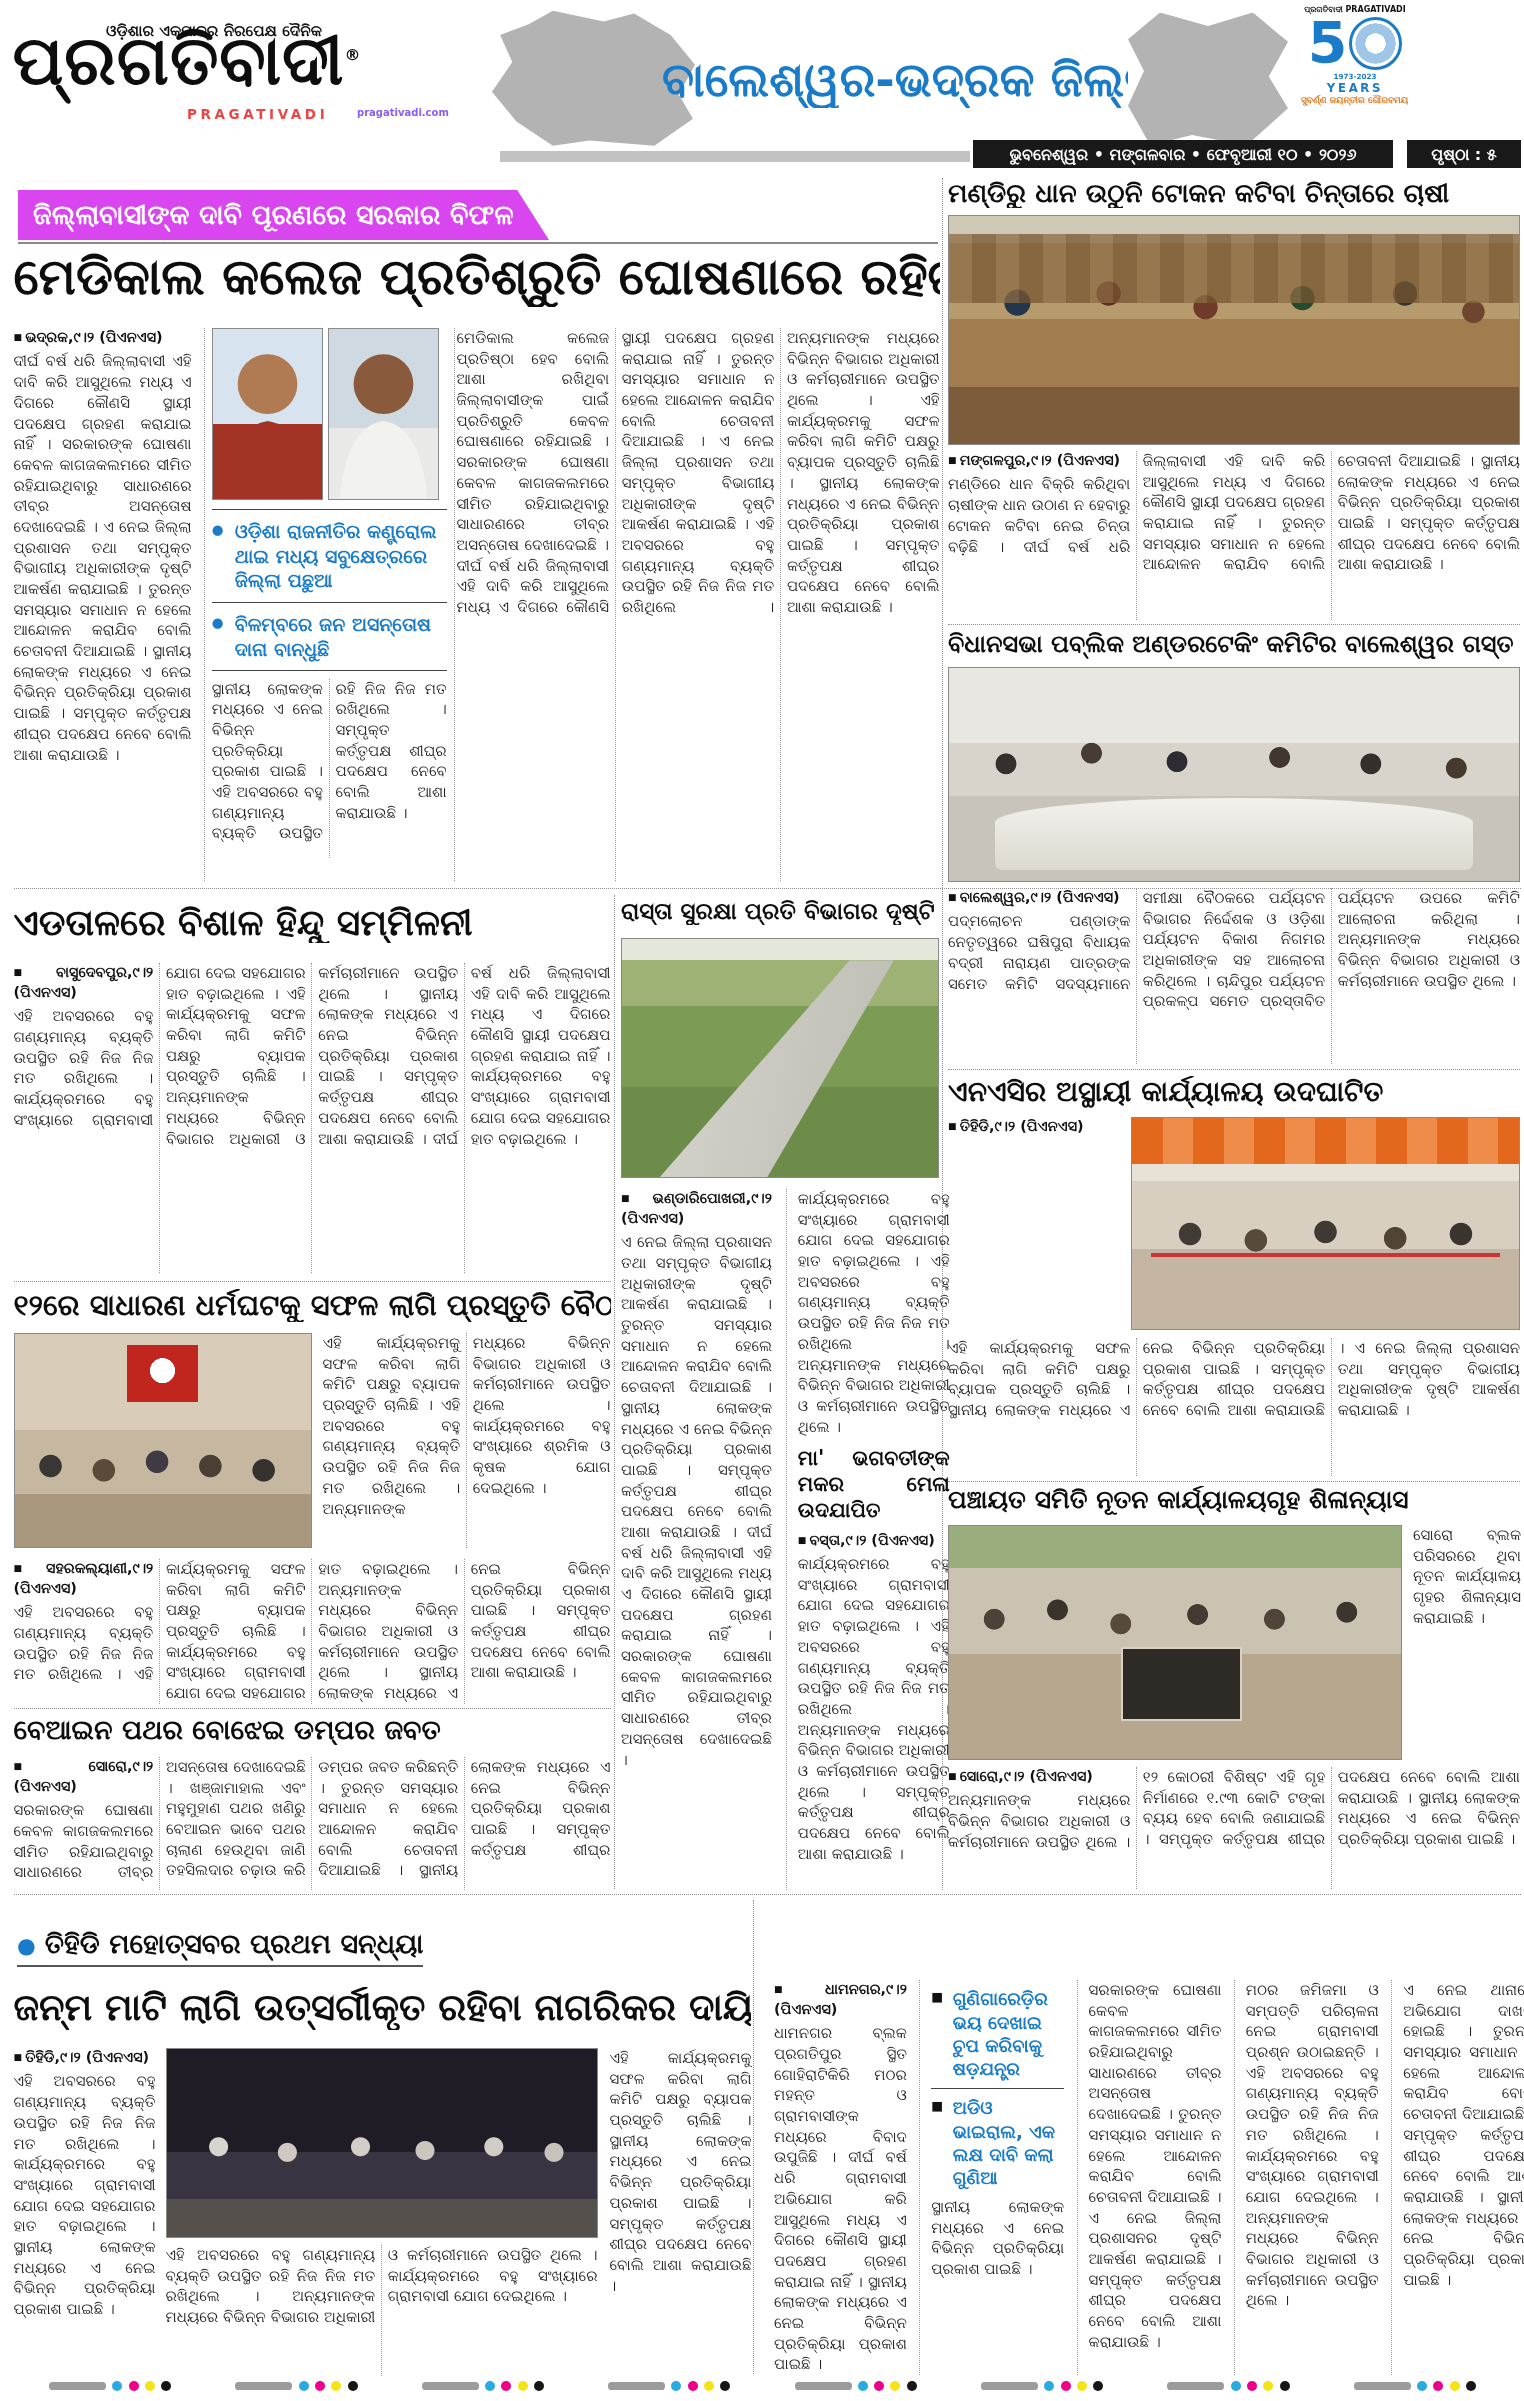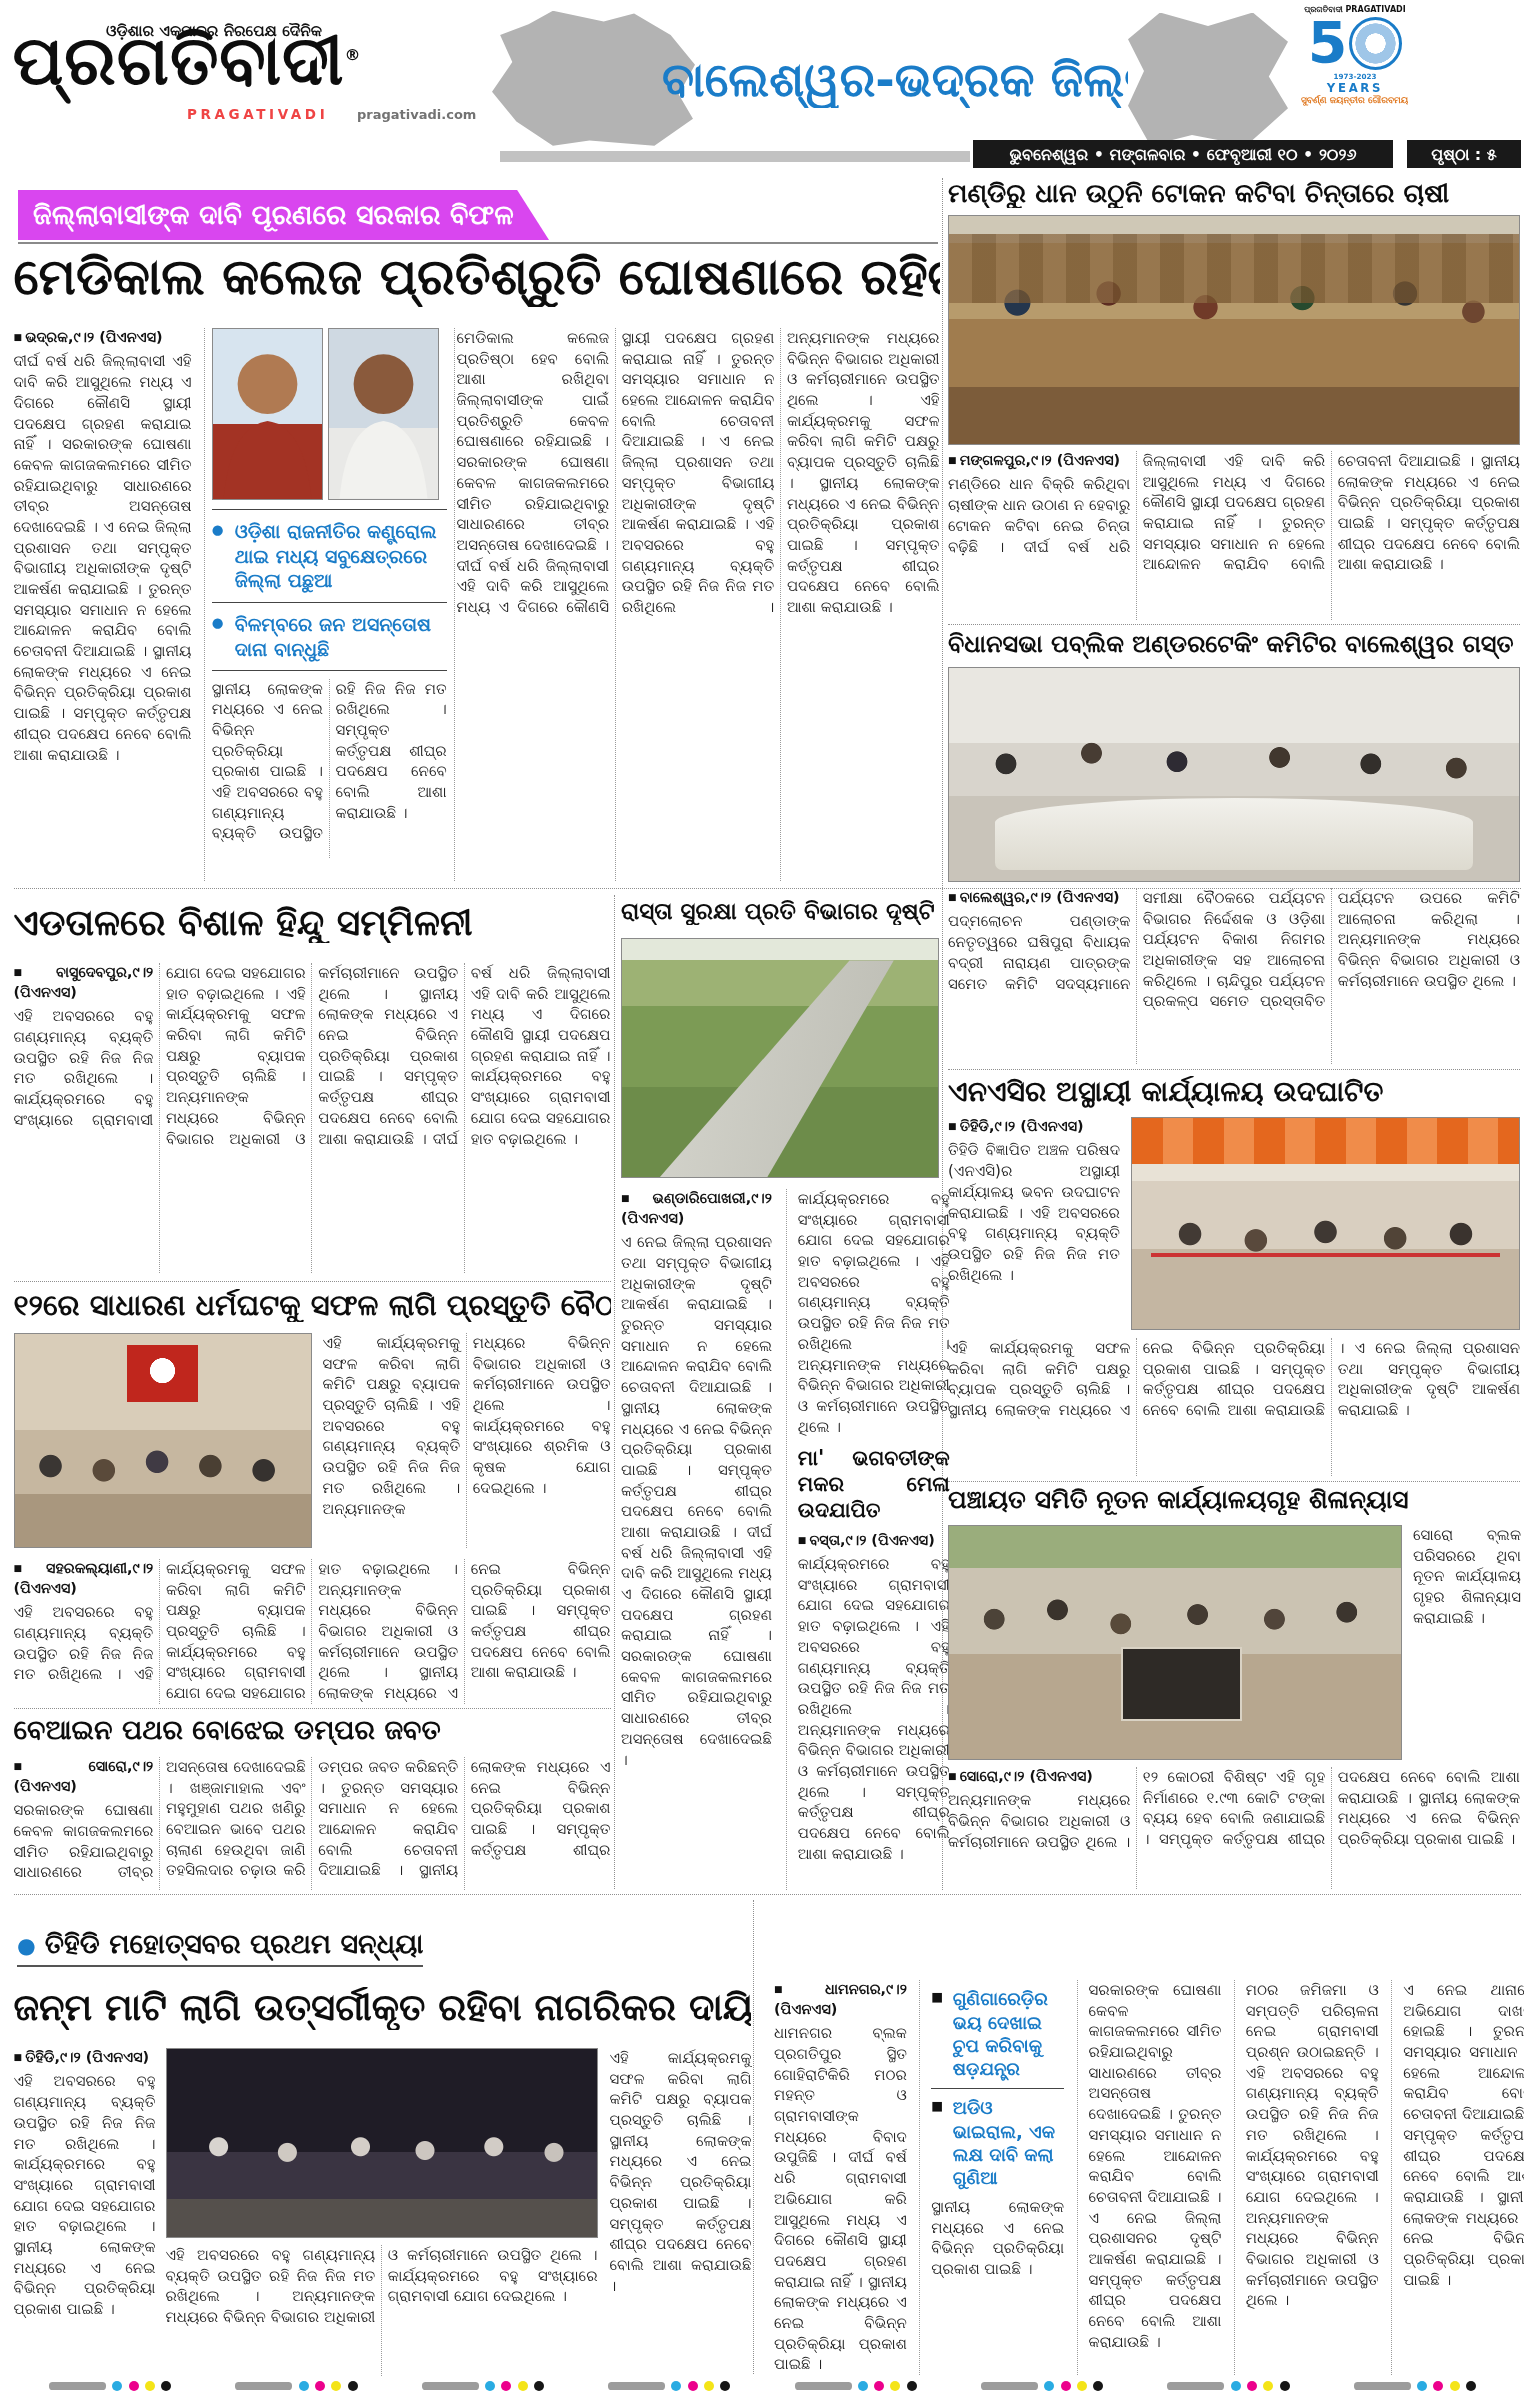--- a/index.html
+++ b/index.html
@@ -3,21 +3,21 @@
 <meta charset="utf-8">
 <style>
   html,body{margin:0;padding:0;background:#e8e8e8;}
   .page{position:relative;width:1525px;height:2401px;background:#ffffff;margin:0 auto;
         font-family:"DejaVu Sans","Liberation Sans",sans-serif;color:#1a1a1a;overflow:hidden;}
   
   .tagline{position:absolute;left:106px;top:21.5px;font-size:15.2px;font-weight:bold;color:#111;}
   .logo{position:absolute;left:12.6px;top:27px;font-size:68px;font-weight:bold;letter-spacing:0.9px;color:#0d0d0d;line-height:1;white-space:nowrap;}
   .logo sup{font-size:16px;}
   .logo-en{position:absolute;left:187px;top:106px;font-size:13.5px;font-weight:bold;letter-spacing:3.6px;color:#ef4444;}
-  .site{position:absolute;left:357px;top:107px;font-size:13px;font-weight:bold;color:#737373;}
+  .site{position:absolute;left:357px;top:107px;font-size:10px;font-weight:bold;color:#8b5cf6;}
   .map{position:absolute;background:#b3b3b3;}
   .map-center{left:492px;top:10.8px;width:203px;height:135px;clip-path:polygon(30% 0,55% 8%,70% 2%,88% 18%,100% 40%,92% 62%,99% 80%,80% 100%,48% 96%,30% 100%,12% 82%,0 60%,10% 38%,4% 18%,18% 10%);}
   .map-right{left:1128px;top:12.6px;width:160px;height:133px;clip-path:polygon(20% 0,50% 10%,78% 0,100% 22%,88% 48%,100% 72%,74% 100%,40% 92%,14% 100%,0 70%,10% 44%,0 20%);}
   .district-title{position:absolute;left:662px;top:52px;width:466px;font-size:47px;font-weight:bold;color:#1a7cc8;white-space:nowrap;overflow:hidden;}
   .jubilee{position:absolute;left:1294px;top:5.4px;width:108px;height:136px;text-align:center;margin-left:7px;}
   .jubilee .jtop{font-size:8px;font-weight:bold;color:#111;white-space:nowrap;overflow:hidden;}
   .jubilee .jrow{display:flex;align-items:center;justify-content:center;gap:1.8px;}
   .jubilee .jfive{font-size:57px;font-weight:bold;color:#1a7cc8;line-height:1;}
   .jubilee .jemblem{width:47px;height:47px;border-radius:50%;border:3.6px solid #1a7cc8;
       background:radial-gradient(circle at 50% 50%, #ffffff 0 30%, #9fc6e8 31% 60%, #ffffff 61%);}
@@ -310,21 +310,20 @@
     </div>
     <div class="assembly-body body-text mc3">
       <span class="byline">ବାଲେଶ୍ୱର,୯।୨ (ପିଏନଏସ)</span>
       <span>ପଦ୍ମଲୋଚନ ପଣ୍ଡାଙ୍କ ନେତୃତ୍ୱରେ ଘଷିପୁରା ବିଧାୟକ ବଦ୍ରୀ ନାରାୟଣ ପାତ୍ରଙ୍କ ସମେତ କମିଟି ସଦସ୍ୟମାନେ ସମୀକ୍ଷା ବୈଠକରେ ପର୍ଯ୍ୟଟନ ବିଭାଗର ନିର୍ଦ୍ଦେଶକ ଓ ଓଡ଼ିଶା ପର୍ଯ୍ୟଟନ ବିକାଶ ନିଗମର ଅଧିକାରୀଙ୍କ ସହ ଆଲୋଚନା କରିଥିଲେ । ଚାନ୍ଦିପୁର ପର୍ଯ୍ୟଟନ ପ୍ରକଳ୍ପ ସମେତ ପ୍ରସ୍ତାବିତ ପର୍ଯ୍ୟଟନ ଉପରେ କମିଟି ଆଲୋଚନା କରିଥିଲା । ଅନ୍ୟମାନଙ୍କ ମଧ୍ୟରେ ବିଭିନ୍ନ ବିଭାଗର ଅଧିକାରୀ ଓ କର୍ମଚାରୀମାନେ ଉପସ୍ଥିତ ଥିଲେ ।</span>
     </div>
     <div class="rc-rule2"></div>
 
     <div class="headline h-nac">ଏନଏସିର ଅସ୍ଥାୟୀ କାର୍ଯ୍ୟାଳୟ ଉଦଘାଟିତ</div>
     <div class="nac-left body-text">
       <span class="byline">ତିହିଡି,୯।୨ (ପିଏନଏସ)</span>
-      <span>ତିହିଡି ବିଜ୍ଞାପିତ ଅଞ୍ଚଳ ପରିଷଦ (ଏନଏସି)ର ଅସ୍ଥାୟୀ କାର୍ଯ୍ୟାଳୟ ଭବନ ଉଦଘାଟନ କରାଯାଇଛି । ଏହି ଅବସରରେ ବହୁ ଗଣ୍ୟମାନ୍ୟ ବ୍ୟକ୍ତି ଉପସ୍ଥିତ ରହି ନିଜ ନିଜ ମତ ରଖିଥିଲେ ।</span>
     </div>
     <div class="ph nac-photo ph-ribbon">
       <div class="flag-band"></div>
       <div class="ribbon-line"></div>
     </div>
     <div class="nac-bottom body-text mc3">ଏହି କାର୍ଯ୍ୟକ୍ରମକୁ ସଫଳ କରିବା ଲାଗି କମିଟି ପକ୍ଷରୁ ବ୍ୟାପକ ପ୍ରସ୍ତୁତି ଚାଲିଛି । ସ୍ଥାନୀୟ ଲୋକଙ୍କ ମଧ୍ୟରେ ଏ ନେଇ ବିଭିନ୍ନ ପ୍ରତିକ୍ରିୟା ପ୍ରକାଶ ପାଇଛି । ସମ୍ପୃକ୍ତ କର୍ତ୍ତୃପକ୍ଷ ଶୀଘ୍ର ପଦକ୍ଷେପ ନେବେ ବୋଲି ଆଶା କରାଯାଉଛି । ଏ ନେଇ ଜିଲ୍ଲା ପ୍ରଶାସନ ତଥା ସମ୍ପୃକ୍ତ ବିଭାଗୀୟ ଅଧିକାରୀଙ୍କ ଦୃଷ୍ଟି ଆକର୍ଷଣ କରାଯାଇଛି ।</div>
     <div class="rc-rule3"></div>
 
     <div class="headline h-panch">ପଞ୍ଚାୟତ ସମିତି ନୂତନ କାର୍ଯ୍ୟାଳୟଗୃହ ଶିଳାନ୍ୟାସ</div>
     <div class="ph panch-photo ph-found">

